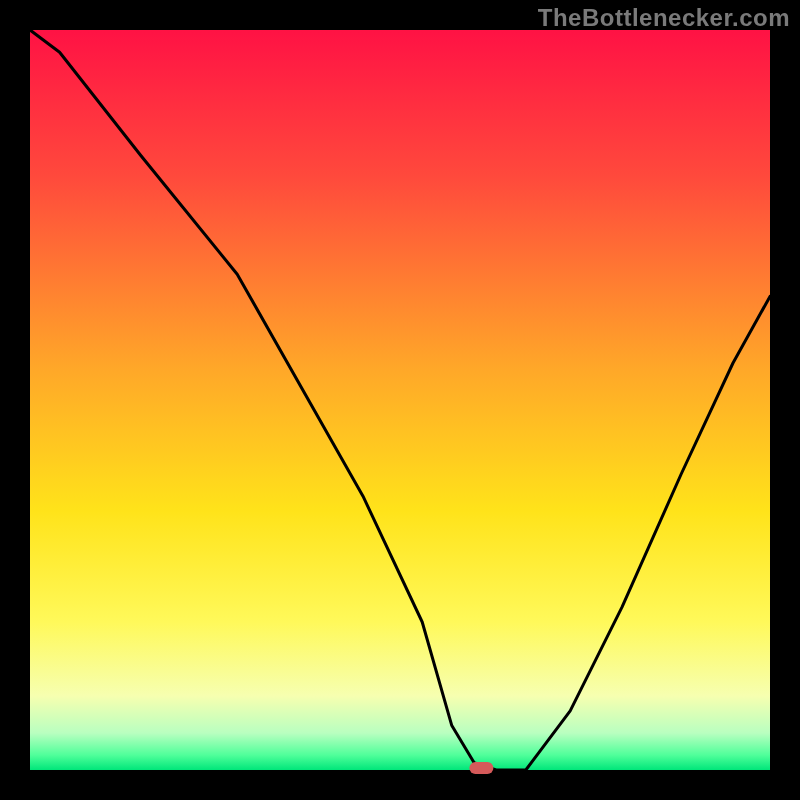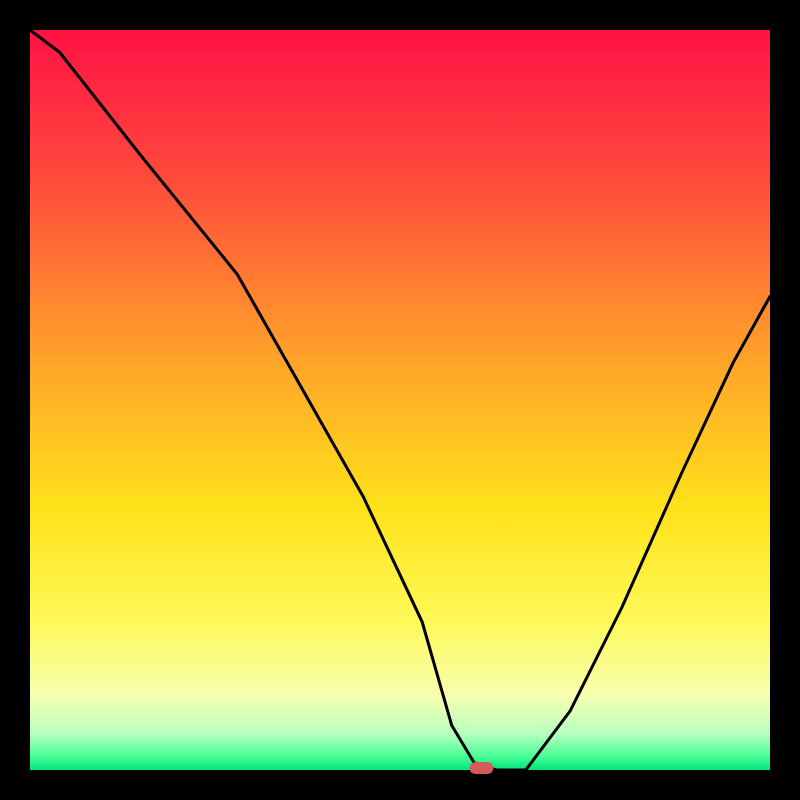--- a/index.html
+++ b/index.html
@@ -29,20 +29,21 @@
   svg.chart {
     position: absolute;
     left: 0;
     top: 0;
   }
 </style>
 </head>
 <body>
 
 <div class="container">
+  <div class="watermark">TheBottlenecker.com</div>
   <svg class="chart" width="800" height="800" viewBox="0 0 800 800">
     <defs>
       <linearGradient id="bg-grad" x1="0" y1="0" x2="0" y2="1">
           <stop offset="0%" stop-color="#ff1244"></stop>
           <stop offset="20%" stop-color="#ff4a3c"></stop>
           <stop offset="45%" stop-color="#ffa529"></stop>
           <stop offset="65%" stop-color="#ffe31a"></stop>
           <stop offset="80%" stop-color="#fff95a"></stop>
           <stop offset="90%" stop-color="#f6ffb0"></stop>
           <stop offset="95%" stop-color="#b9ffc0"></stop>

